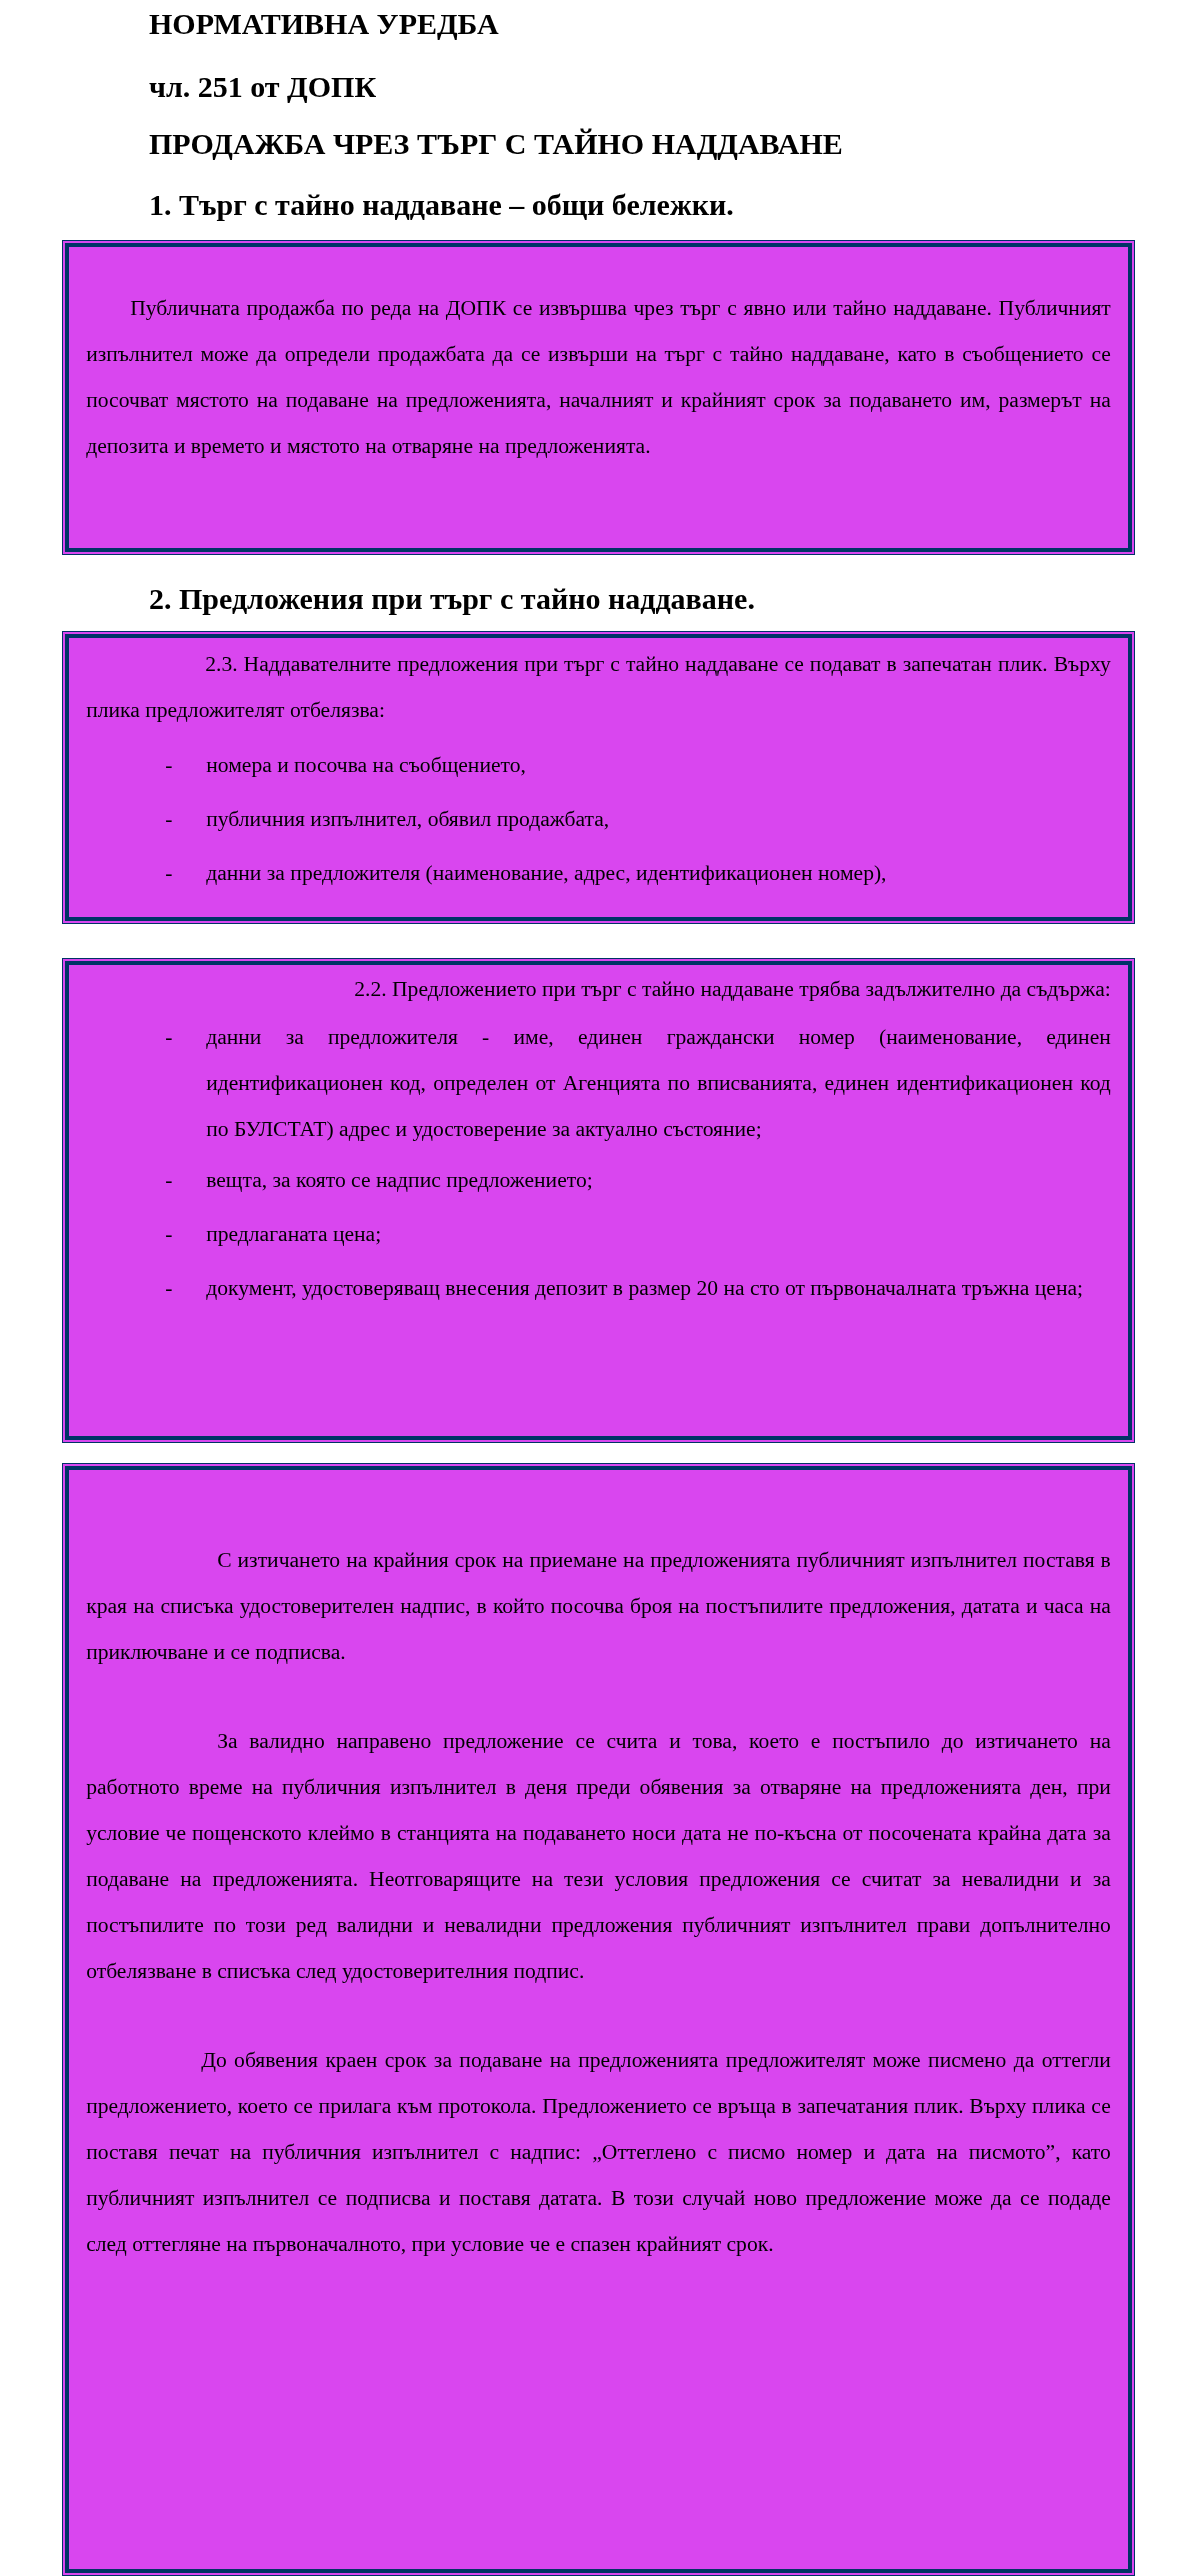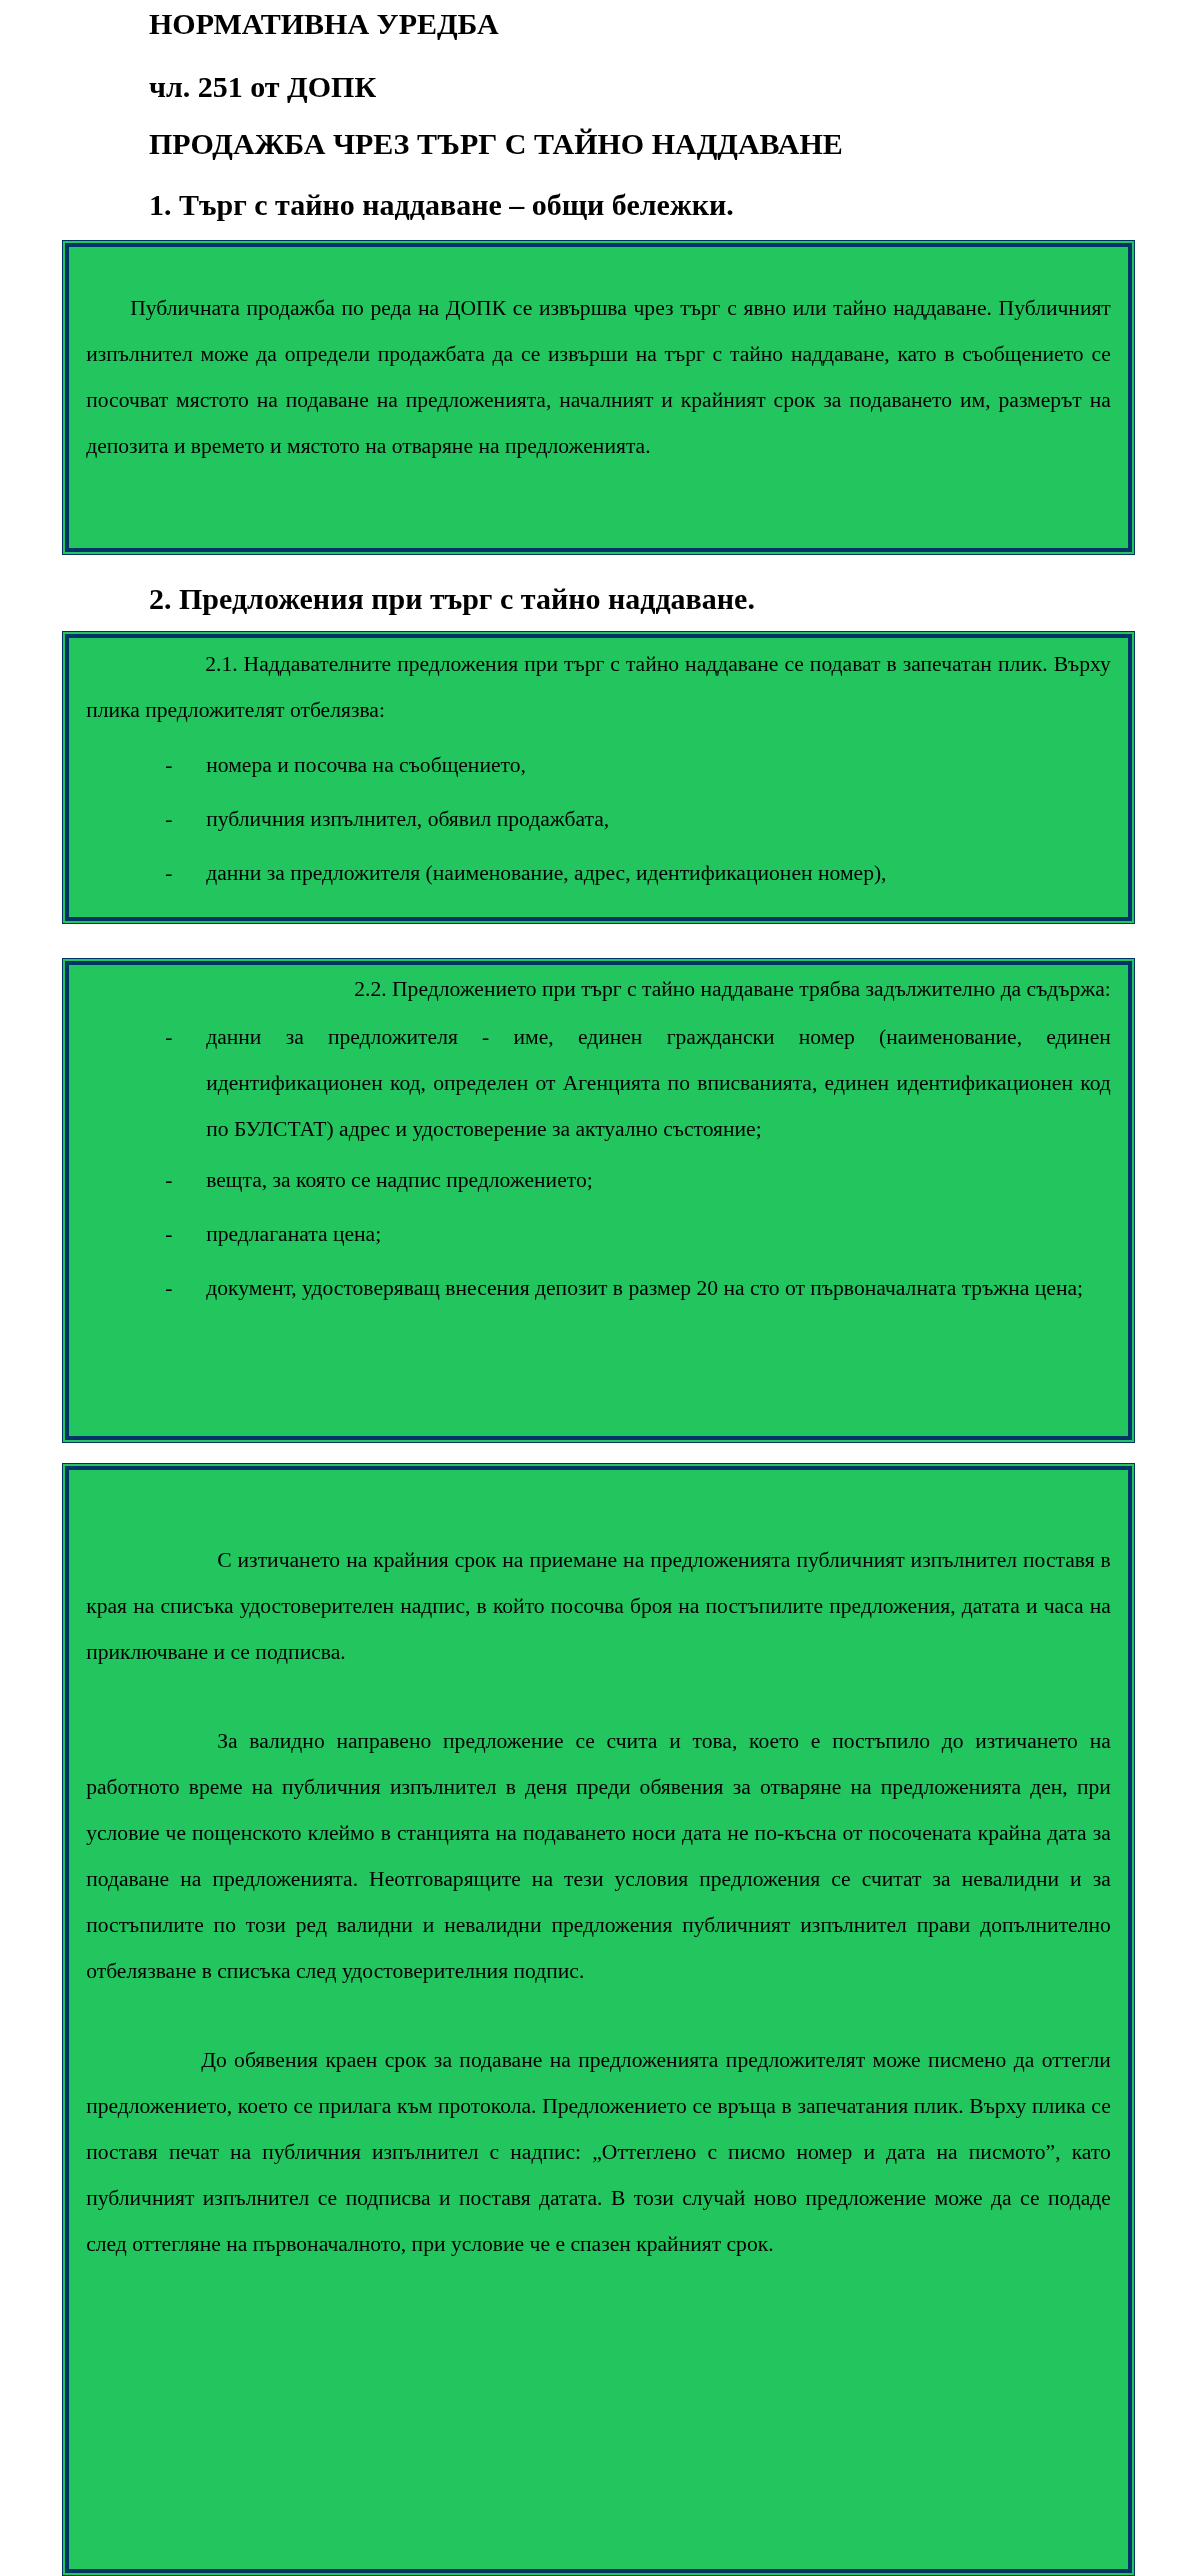--- a/index.html
+++ b/index.html
@@ -24,21 +24,21 @@
       white-space: nowrap;
       margin: 0;
     }
     .box {
       position: absolute;
       left: 62px;
       width: 1073px;
       box-sizing: border-box;
       border: 1.6px solid #003366;
       padding: 1.6px;
-      background: #22c55e;
+      background: #d946ef;
     }
     .box-inner {
       box-sizing: border-box;
       border: 4.8px solid #003366;
       height: 100%;
       position: relative;
     }
     .txt {
       position: absolute;
       left: 17.6px;
@@ -78,21 +78,21 @@
       <p class="para" style="text-indent:44px;">Публичната продажба по реда на ДОПК се извършва чрез търг с явно или тайно наддаване. Публичният изпълнител може да определи продажбата да се извърши на търг с тайно наддаване, като в съобщението се посочват мястото на подаване на предложенията, началният и крайният срок за подаването им, размерът на депозита и времето и мястото на отваряне на предложенията.</p>
     </div>
   </div>
 </div>
 
 <h3 class="heading" style="top:585px;">2. Предложения при търг с тайно наддаване.</h3>
 
 <div class="box" style="top:631px; height:293px;">
   <div class="box-inner">
     <div class="txt" style="top:3.2px;">
-      <p class="para" style="text-indent:119px; line-height:46px;">2.1. Наддавателните предложения при търг с тайно наддаване се подават в запечатан плик. Върху плика предложителят отбелязва:</p>
+      <p class="para" style="text-indent:119px; line-height:46px;">2.3. Наддавателните предложения при търг с тайно наддаване се подават в запечатан плик. Върху плика предложителят отбелязва:</p>
       <div style="margin-top:4.8px;">
         <p class="bullet" style="line-height:54px;">
           <span class="dash">-</span>
           <span>номера и посочва на съобщението,</span>
         </p>
         <p class="bullet" style="line-height:54px;">
           <span class="dash">-</span>
           <span>публичния изпълнител, обявил продажбата,</span>
         </p>
         <p class="bullet" style="line-height:54px;">

